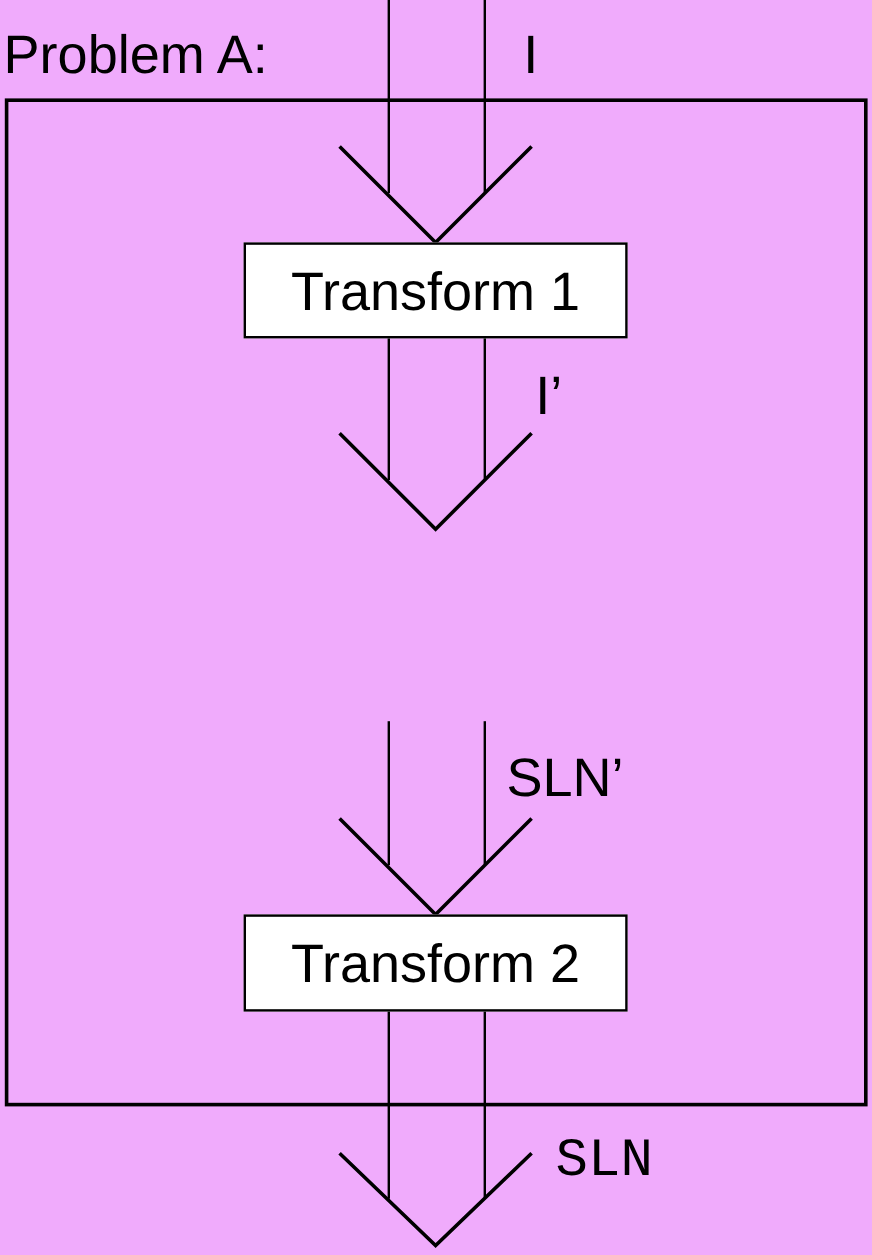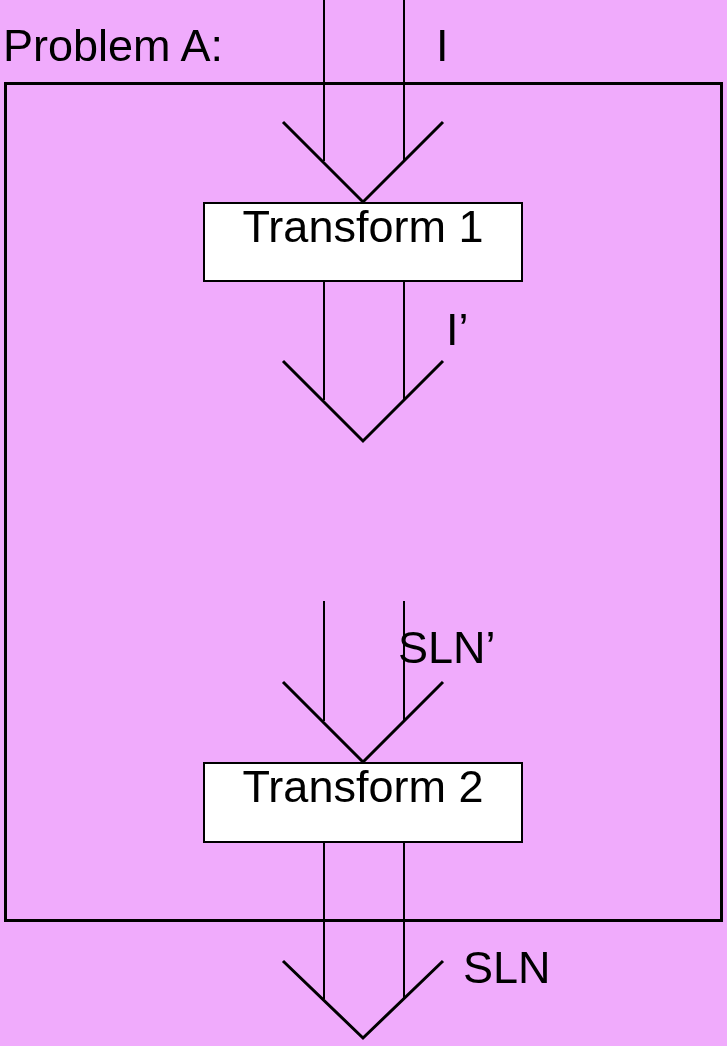--- a/index.html
+++ b/index.html
@@ -27,40 +27,40 @@
   .wires .stroke {
     stroke: #000000;
     fill: none;
   }
   .node {
     position: absolute;
     box-sizing: border-box;
     border: 2px solid #000000;
     background: #ffffff;
     display: flex;
-    align-items: flex-start;
+    align-items: center;
     justify-content: center;
     font-size: 45px;
     line-height: 1;
     white-space: nowrap;
   }
   .node-transform-1 { left: 203px; top: 202px; width: 320px; height: 80px; }
   .node-problem-b   { left: 163px; top: 442px; width: 400px; height: 160px; }
   .node-transform-2 { left: 203px; top: 762px; width: 320px; height: 81px; }
   .label {
     position: absolute;
     font-size: 45px;
     line-height: 52px;
     white-space: pre;
   }
   .label-title  { left: 3px;   top: 20px; }
   .label-i      { left: 436px; top: 20px; }
   .label-iprime { left: 446px; top: 304px; }
-  .label-slnp   { left: 398px; top: 622px; }
-  .label-sln    { left: 463px; top: 942px; }
+  .label-slnp   { left: 422px; top: 622px; }
+  .label-sln    { left: 463px; top: 942px; font-family: Liberation Mono, monospace; }
 </style>
 </head>
 <body>
 
 <div class="stage">
 
   <svg class="wires" viewBox="0 0 727 1046" aria-hidden="true">
 
     <rect class="stroke" x="5.5" y="83.5" width="716" height="837" stroke-width="3"></rect>
 

